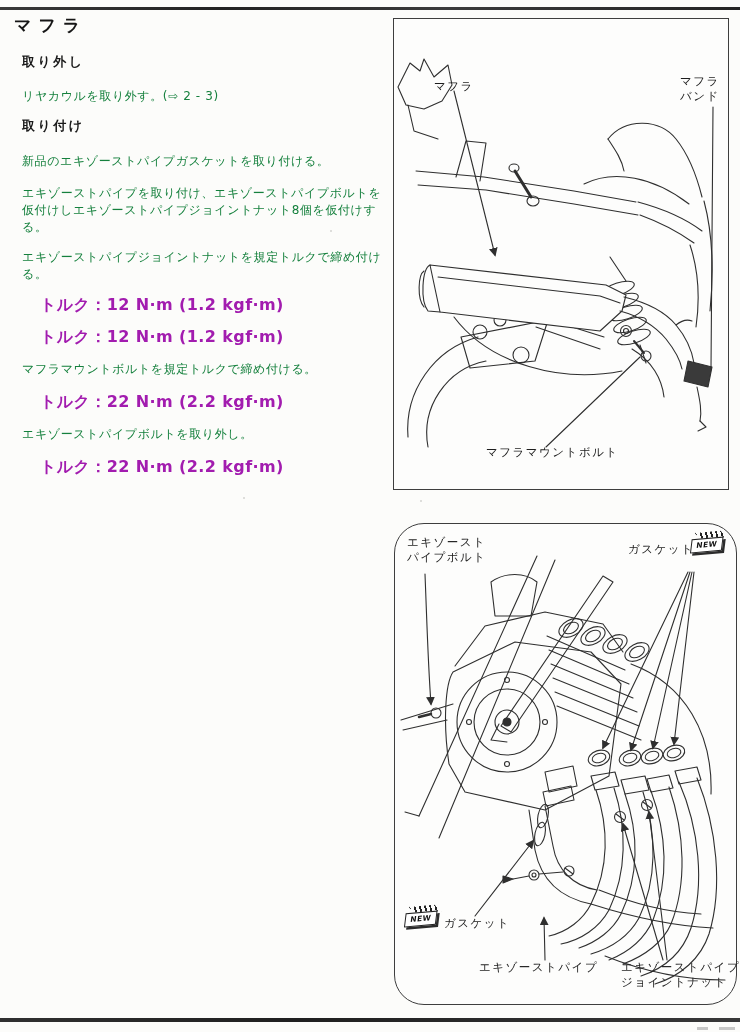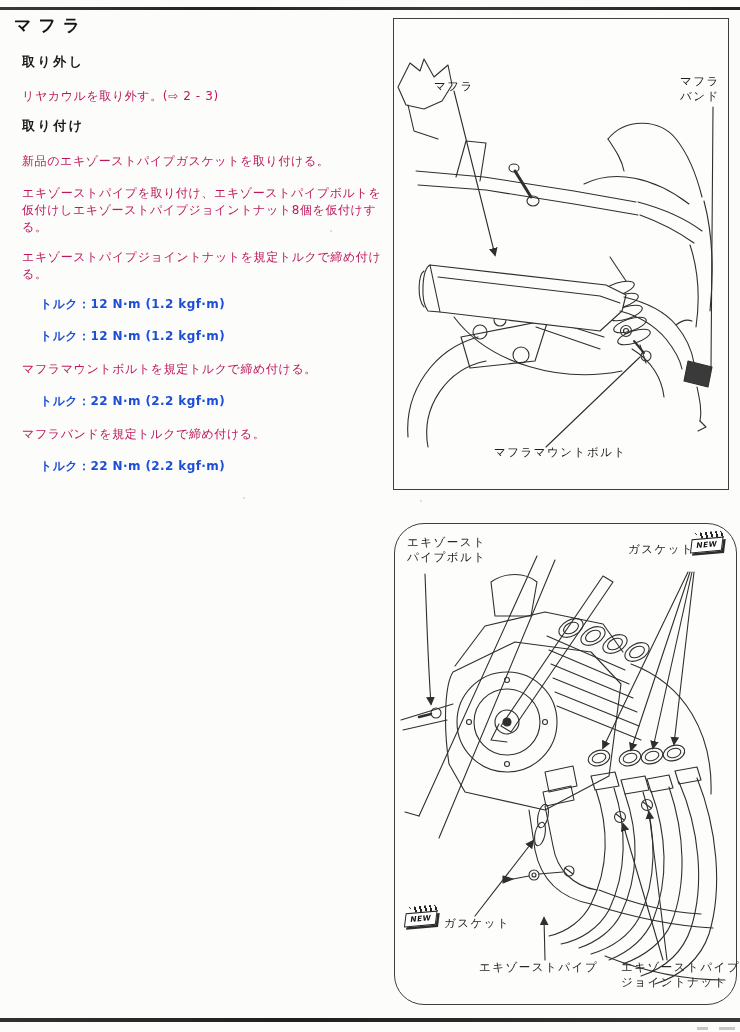--- a/index.html
+++ b/index.html
@@ -14,23 +14,23 @@
     background:linear-gradient(90deg,#3a3a3a,#222 30%,#3b3b3b 60%,#242424);}
   .bottom-rule{position:absolute;left:0;top:1018px;width:740px;height:3.5px;
     background:linear-gradient(90deg,#303030,#1f1f1f 40%,#383838);}
   .remnant{position:absolute;height:3px;background:#9a9a9a;opacity:.55;}
 
   
   .left-col{position:absolute;left:14px;top:14px;width:382px;}
   .doc-title{font-size:17px;font-weight:600;letter-spacing:7px;color:#161616;}
   .block{white-space:pre-line;margin-left:8px;}
   .heading{font-size:13px;font-weight:700;letter-spacing:2.5px;color:#191919;}
-  .para{font-size:12px;line-height:17px;letter-spacing:0.6px;color:#be185d;}
-  .torque{font-size:12px;line-height:17px;font-weight:600;letter-spacing:0.4px;
-    padding-left:18px;color:#1d4ed8;}
+  .para{font-size:12px;line-height:17px;letter-spacing:0.6px;color:#15803d;}
+  .torque{font-size:16px;line-height:17px;font-weight:600;letter-spacing:0.4px;
+    padding-left:18px;color:#a21caf;}
 
   
   .figure{position:absolute;border:1.6px solid #3e3e3e;background:#fdfdfc;}
   .figure-top{left:393px;top:18px;width:334px;height:470px;}
   .figure-bottom{left:394px;top:523px;width:341px;height:480px;border-radius:30px;}
   .figure svg{position:absolute;left:0;top:0;}
   .fig-label{position:absolute;font-size:11.5px;letter-spacing:1.5px;
     color:#1d1d1d;line-height:14.5px;white-space:nowrap;}
 
   
@@ -65,21 +65,21 @@
   <div class="block para" style="margin-top:18px">新品のエキゾーストパイプガスケットを取り付ける。</div>
   <div class="block para" style="margin-top:15px">エキゾーストパイプを取り付け、エキゾーストパイプボルトを
 仮付けしエキゾーストパイプジョイントナット8個を仮付けす
 る。</div>
   <div class="block para" style="margin-top:13px">エキゾーストパイプジョイントナットを規定トルクで締め付け
 る。</div>
   <div class="block torque" style="margin-top:13px">トルク：12 N·m (1.2 kgf·m)</div>
   <div class="block torque" style="margin-top:15px">トルク：12 N·m (1.2 kgf·m)</div>
   <div class="block para" style="margin-top:16px">マフラマウントボルトを規定トルクで締め付ける。</div>
   <div class="block torque" style="margin-top:15px">トルク：22 N·m (2.2 kgf·m)</div>
-  <div class="block para" style="margin-top:16px">マフラバンドを規定トルクで締め付ける。</div>
+  <div class="block para" style="margin-top:16px">エキゾーストパイプボルトを取り外し。</div>
   <div class="block torque" style="margin-top:15px">トルク：22 N·m (2.2 kgf·m)</div>
 </div>
 
 <div class="figure figure-top">
   <svg width="334" height="470" viewBox="0 0 334 470">
     <defs>
       <marker id="arr1" viewBox="0 0 10 10" refX="8" refY="5" markerWidth="8" markerHeight="8" orient="auto">
         <path d="M0,0 L10,5 L0,10 Z" fill="#2f2f2f"></path>
       </marker>
     </defs>
@@ -149,21 +149,21 @@
       <path d="M60,72 L101,236" marker-end="url(#arr1)"></path>
       <path d="M319,88 L317,350"></path>
       <path d="M152,428 L246,338"></path>
     </g>
   </svg>
   <div class="fig-label" style="left:40px;top:60px;">マフラ</div>
   <div class="fig-label" style="left:286px;top:55px;">
     <span style="display:block">マフラ</span>
     <span style="display:block">バンド</span>
   </div>
-  <div class="fig-label" style="left:100px;top:426px;">マフラマウントボルト</div>
+  <div class="fig-label" style="left:92px;top:426px;">マフラマウントボルト</div>
 </div>
 
 <div class="figure figure-bottom">
   <svg width="341" height="480" viewBox="0 0 341 480">
     <defs>
       <marker id="arr2" viewBox="0 0 10 10" refX="8" refY="5" markerWidth="8" markerHeight="8" orient="auto">
         <path d="M0,0 L10,5 L0,10 Z" fill="#2f2f2f"></path>
       </marker>
     </defs>
     <g stroke="#2f2f2f" fill="none" stroke-width="1.1" stroke-linecap="round" stroke-linejoin="round">

